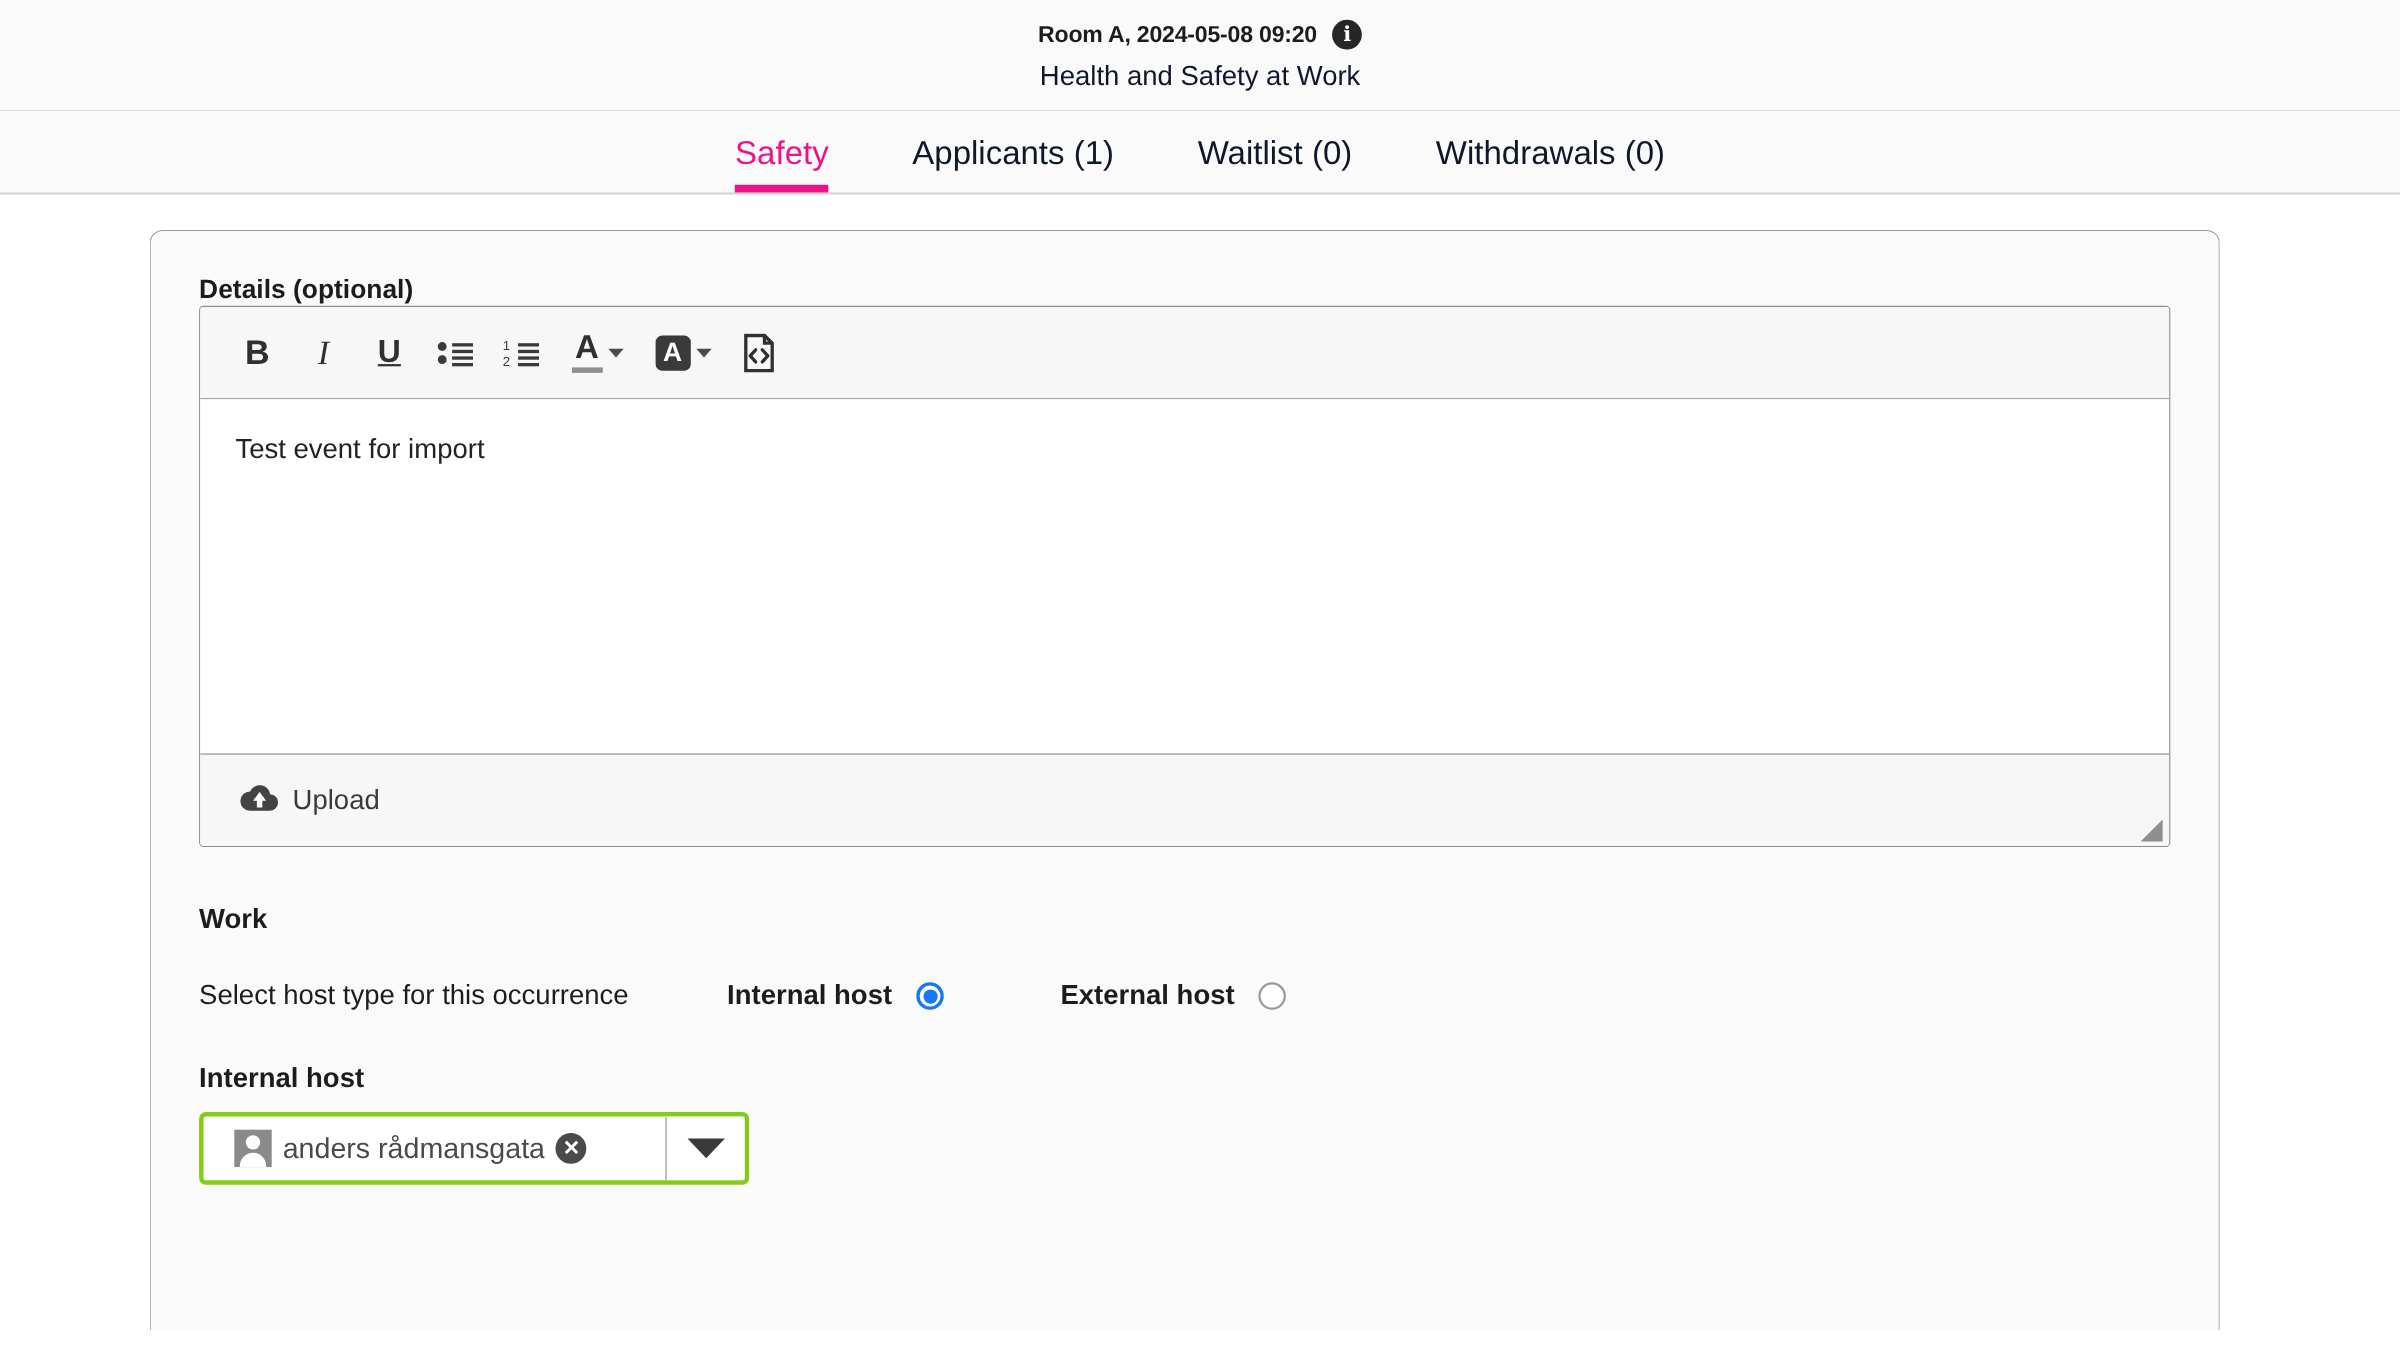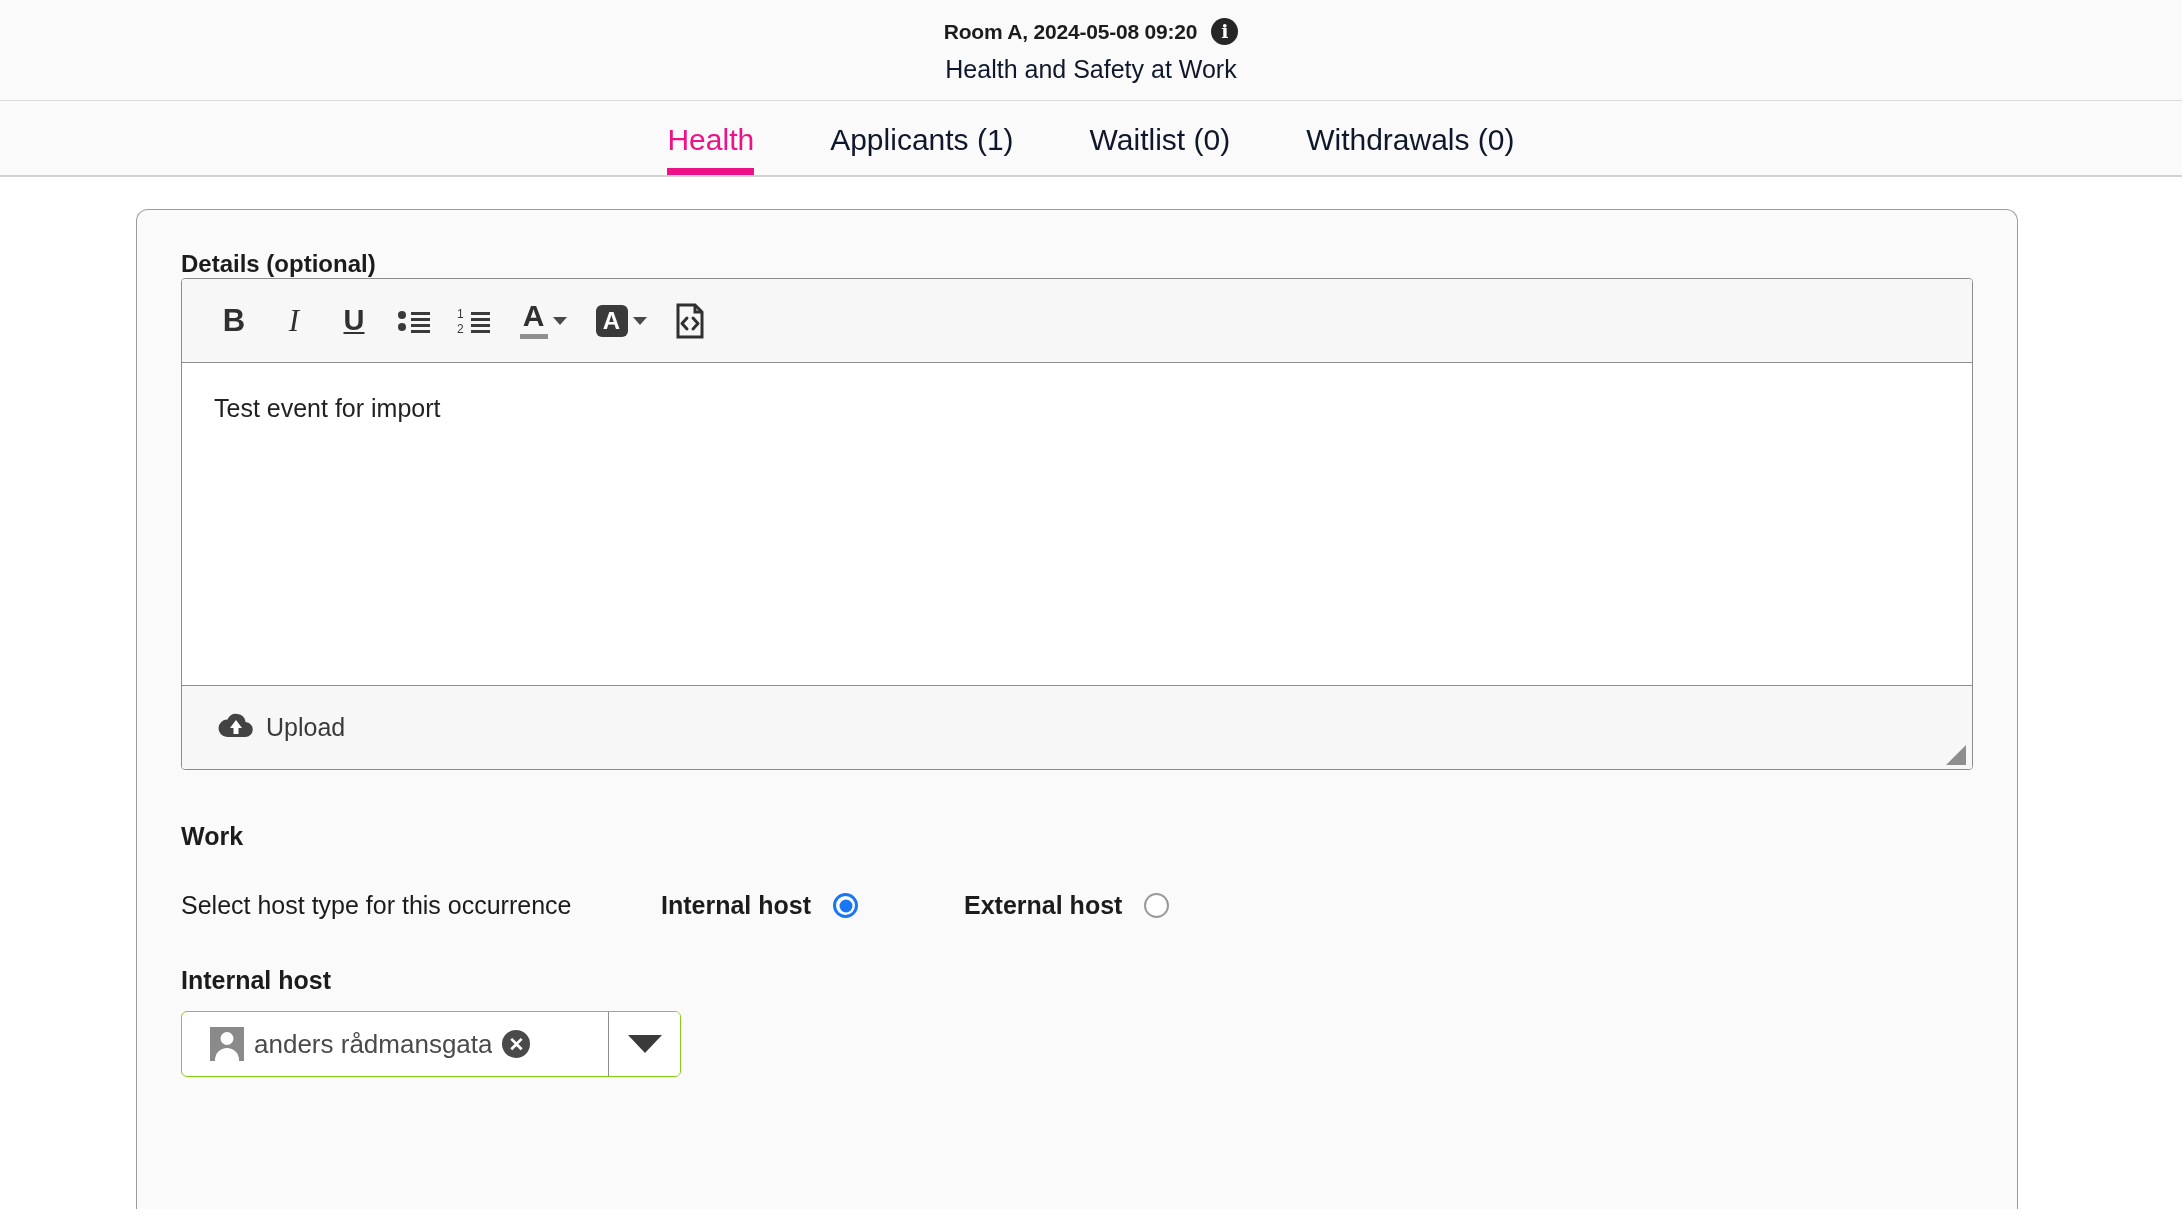--- a/index.html
+++ b/index.html
@@ -263,21 +263,21 @@
 
   .host-field-label {
     font-size: 25px;
     font-weight: bold;
     color: #1c1c1c;
     margin: 46px 0 16px 0;
   }
   .select-box {
     display: inline-flex;
     align-items: stretch;
-    border: 1px solid #84cc16;
+    border: 4px solid #84cc16;
     border-radius: 6px;
     background: #ffffff;
     height: 66px;
     width: 500px;
     overflow: hidden;
   }
   .select-value {
     flex: 1;
     display: flex;
     align-items: center;
@@ -354,21 +354,21 @@
 
 <div class="header">
   <div class="header-title-row">
     <div class="header-title">Room A, 2024-05-08 09:20</div>
     <div class="info-icon">i</div>
   </div>
   <div class="header-subtitle">Health and Safety at Work</div>
 </div>
 
 <div class="tabbar">
-  <button class="tab active">Health</button>
+  <button class="tab active">Safety</button>
   <button class="tab">Applicants (1)</button>
   <button class="tab">Waitlist (0)</button>
   <button class="tab">Withdrawals (0)</button>
 </div>
 
 <div class="page">
   <div class="card">
 
     <div class="field-label">Details (optional)</div>
 

